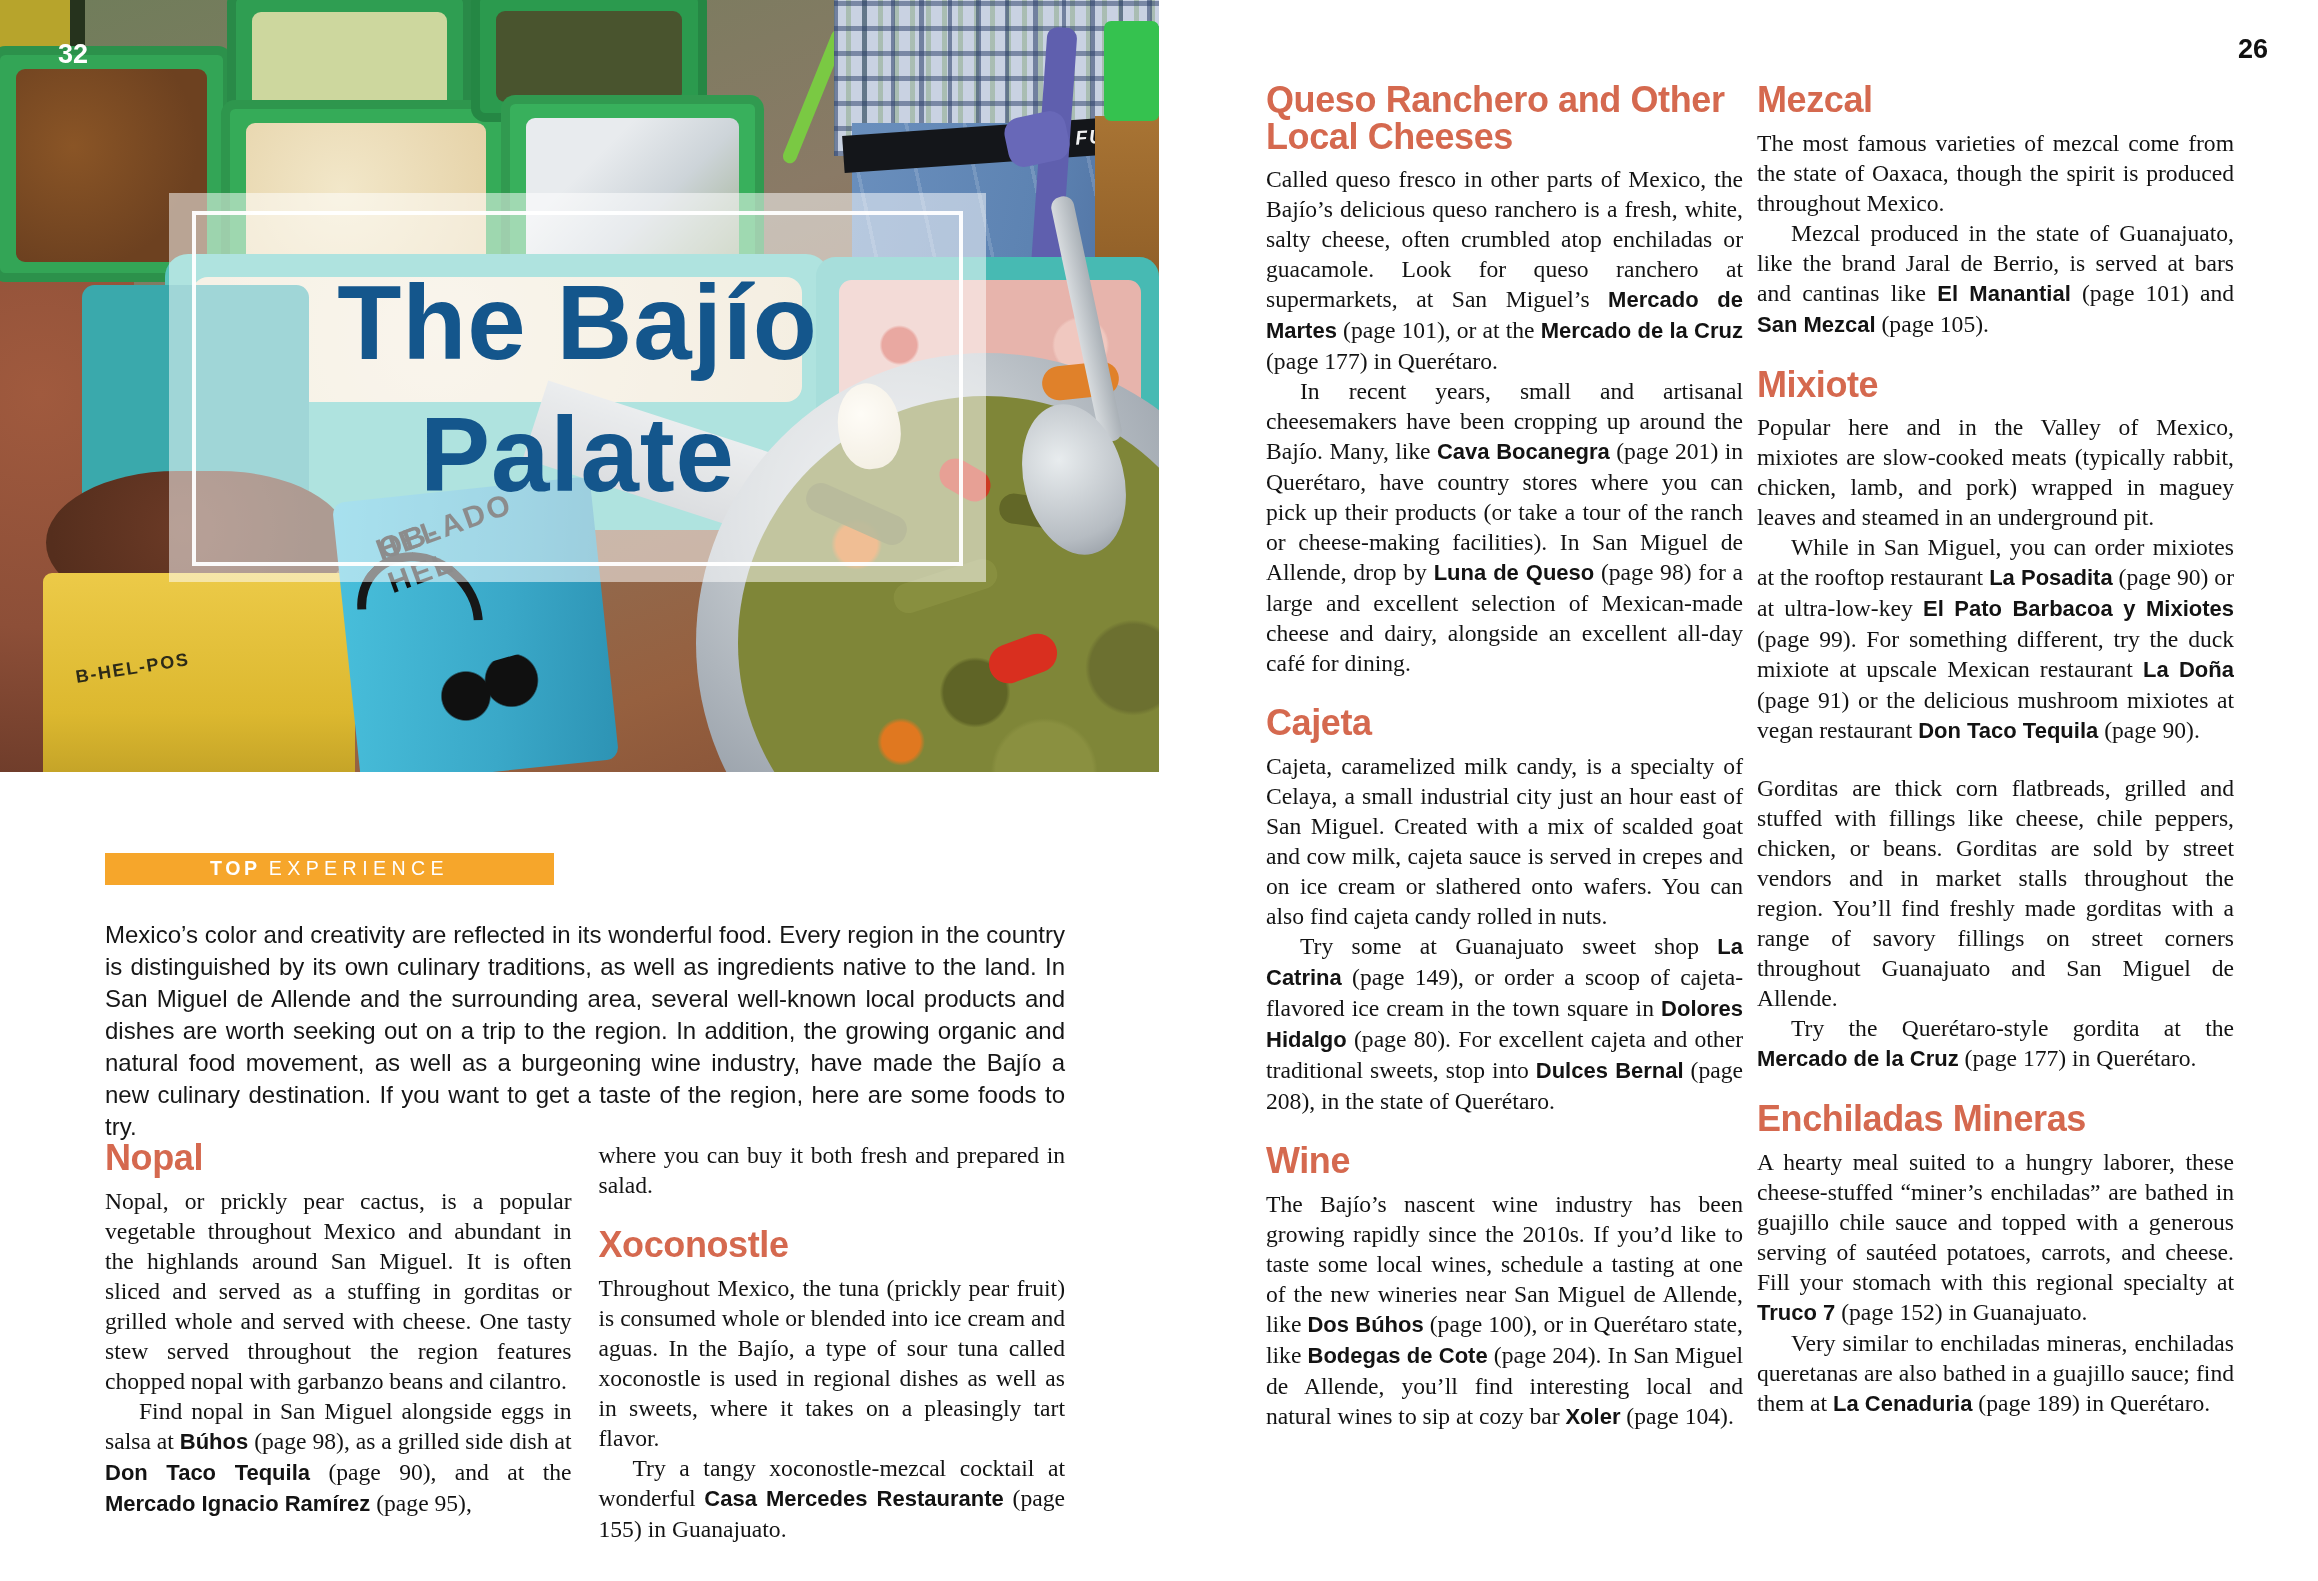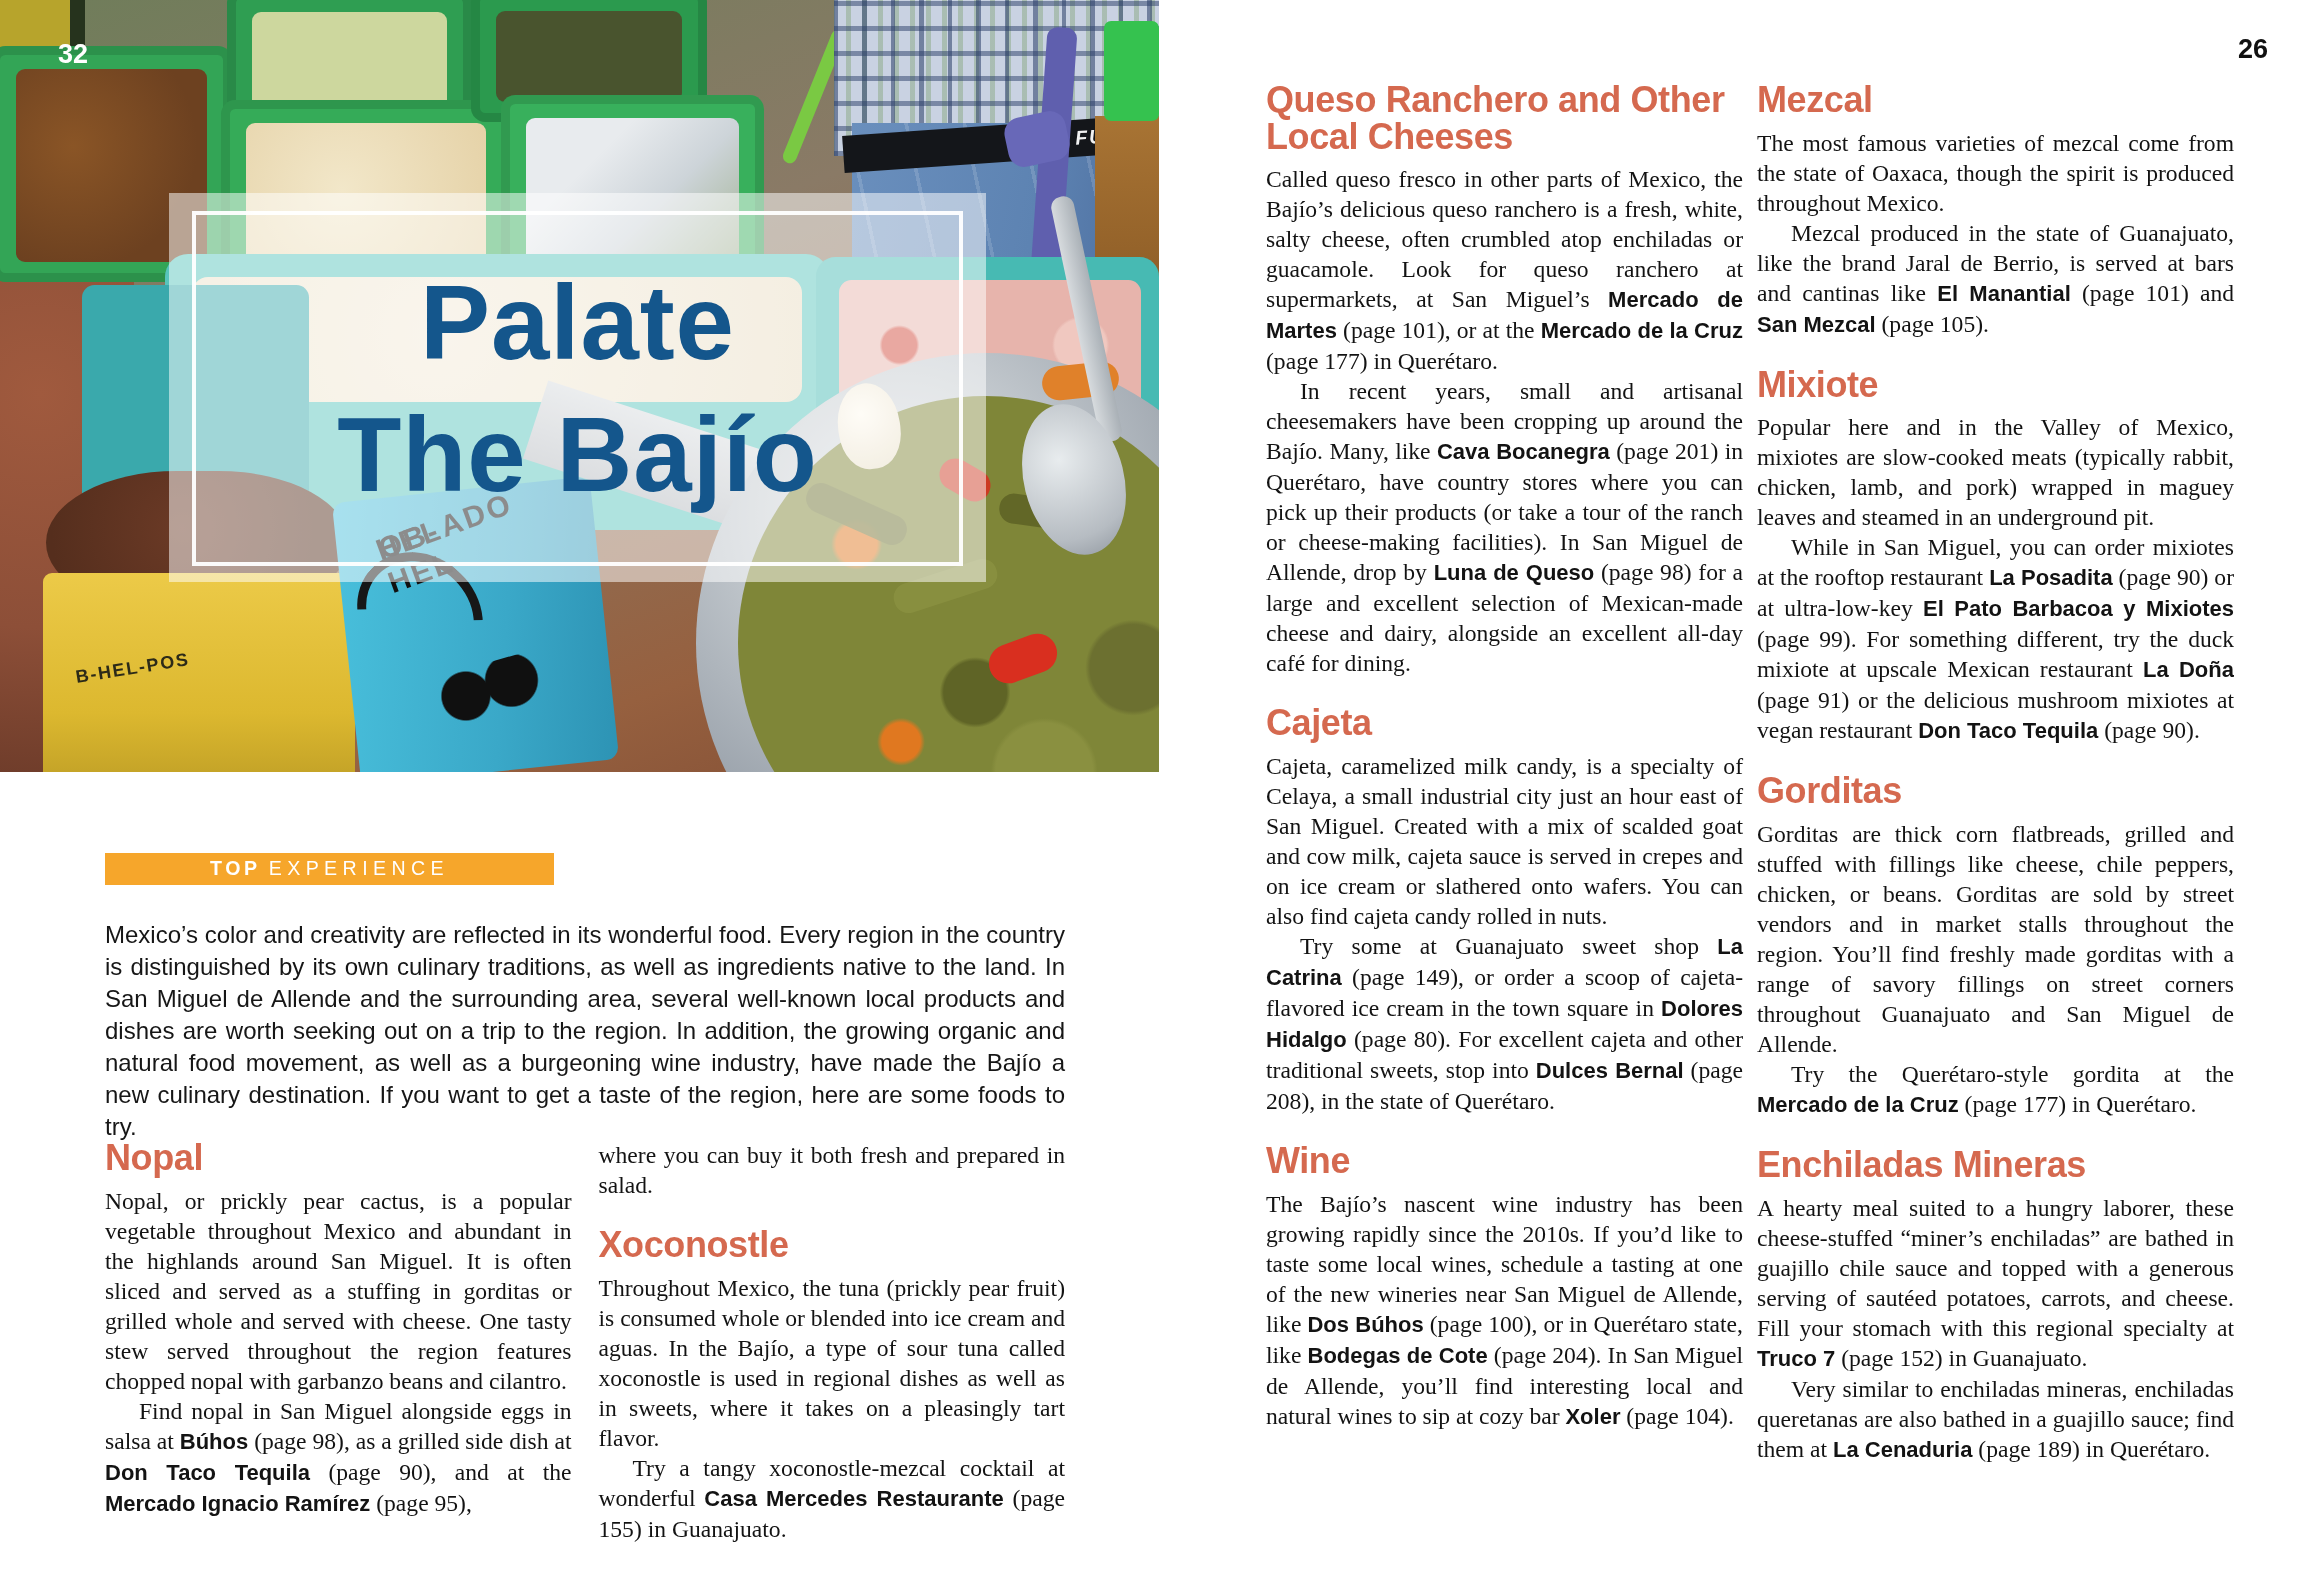--- a/index.html
+++ b/index.html
@@ -221,22 +221,22 @@
       <div class="helado-logo"></div>
     </div>
   </div>
 
   <div class="pgnum-left">32</div>
   <div class="pgnum-right">26</div>
 
   <div class="title-box">
     <div class="title-frame">
       <div class="title-text">
+        <div>The Bajío</div>
         <div>Palate</div>
-        <div>The Bajío</div>
       </div>
     </div>
   </div>
 
   <div class="badge">
     <span class="w1">TOP</span>
     <span class="w2">EXPERIENCE</span>
   </div>
 
   <div class="intro">Mexico’s color and creativity are reflected in its wonderful food. Every region in the country is distinguished by its own culinary traditions, as well as ingredients native to the land. In San Miguel de Allende and the surrounding area, several well-known local products and dishes are worth seeking out on a trip to the region. In addition, the growing organic and natural food movement, as well as a burgeoning wine industry, have made the Bajío a new culinary destination. If you want to get a taste of the region, here are some foods to try.</div>
@@ -283,21 +283,20 @@
           <h2 class="sec-h">Mezcal</h2>
           <p class="body-p"><span>The most famous varieties of mezcal come from the state of Oaxaca, though the spirit is produced throughout Mexico.</span></p>
           <p class="body-p indent"><span>Mezcal produced in the state of Guanajuato, like the brand Jaral de Berrio, is served at bars and cantinas like </span><span class="venue">El Manantial</span><span> (page 101) and </span><span class="venue">San Mezcal</span><span> (page 105).</span></p>
         </section>
         <section class="sec">
           <h2 class="sec-h">Mixiote</h2>
           <p class="body-p"><span>Popular here and in the Valley of Mexico, mixiotes are slow-cooked meats (typically rabbit, chicken, lamb, and pork) wrapped in maguey leaves and steamed in an underground pit.</span></p>
           <p class="body-p indent"><span>While in San Miguel, you can order mixiotes at the rooftop restaurant </span><span class="venue">La Posadita</span><span> (page 90) or at ultra-low-key </span><span class="venue">El Pato Barbacoa y Mixiotes</span><span> (page 99). For something different, try the duck mixiote at upscale Mexican restaurant </span><span class="venue">La Doña</span><span> (page 91) or the delicious mushroom mixiotes at vegan restaurant </span><span class="venue">Don Taco Tequila</span><span> (page 90).</span></p>
         </section>
         <section class="sec">
-          <h2 class="sec-h">Gorditas</h2>
           <p class="body-p"><span>Gorditas are thick corn flatbreads, grilled and stuffed with fillings like cheese, chile peppers, chicken, or beans. Gorditas are sold by street vendors and in market stalls throughout the region. You’ll find freshly made gorditas with a range of savory fillings on street corners throughout Guanajuato and San Miguel de Allende.</span></p>
           <p class="body-p indent"><span>Try the Querétaro-style gordita at the </span><span class="venue">Mercado de la Cruz</span><span> (page 177) in Querétaro.</span></p>
         </section>
         <section class="sec">
           <h2 class="sec-h">Enchiladas Mineras</h2>
           <p class="body-p"><span>A hearty meal suited to a hungry laborer, these cheese-stuffed “miner’s enchiladas” are bathed in guajillo chile sauce and topped with a generous serving of sautéed potatoes, carrots, and cheese. Fill your stomach with this regional specialty at </span><span class="venue">Truco 7</span><span> (page 152) in Guanajuato.</span></p>
           <p class="body-p indent"><span>Very similar to enchiladas mineras, enchiladas queretanas are also bathed in a guajillo sauce; find them at </span><span class="venue">La Cenaduria</span><span> (page 189) in Querétaro.</span></p>
         </section>
       </div>
   </div>

